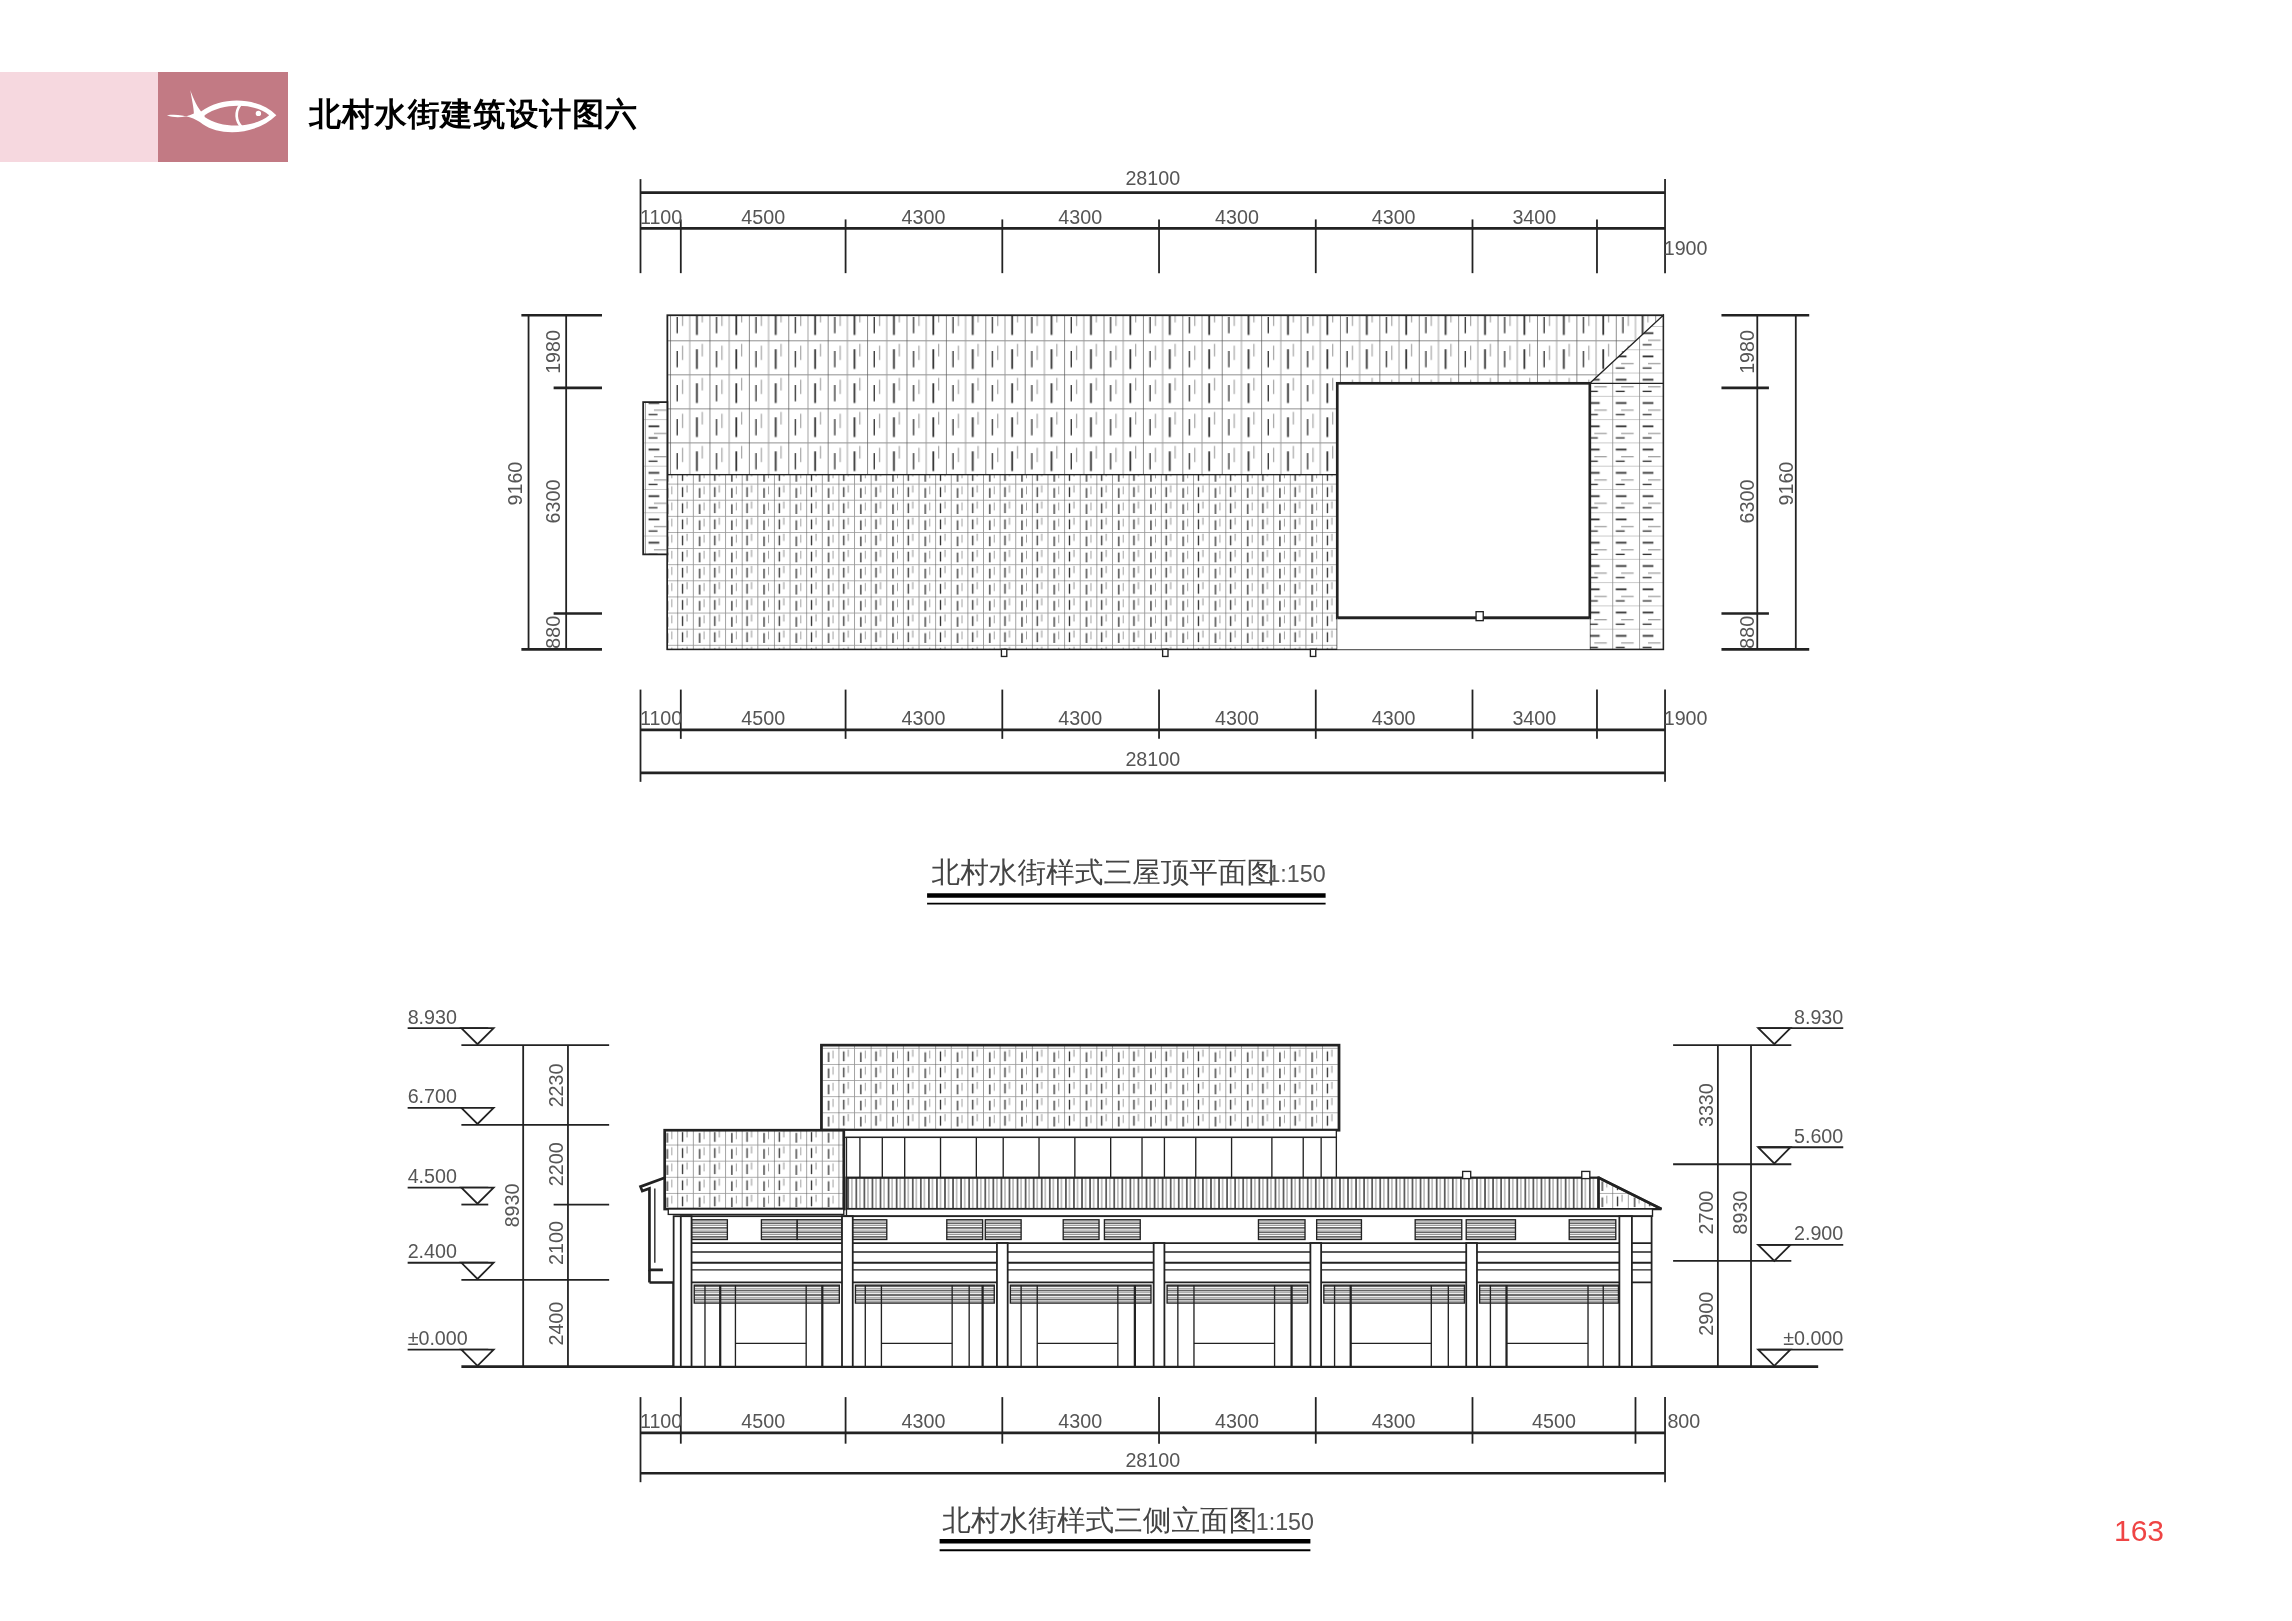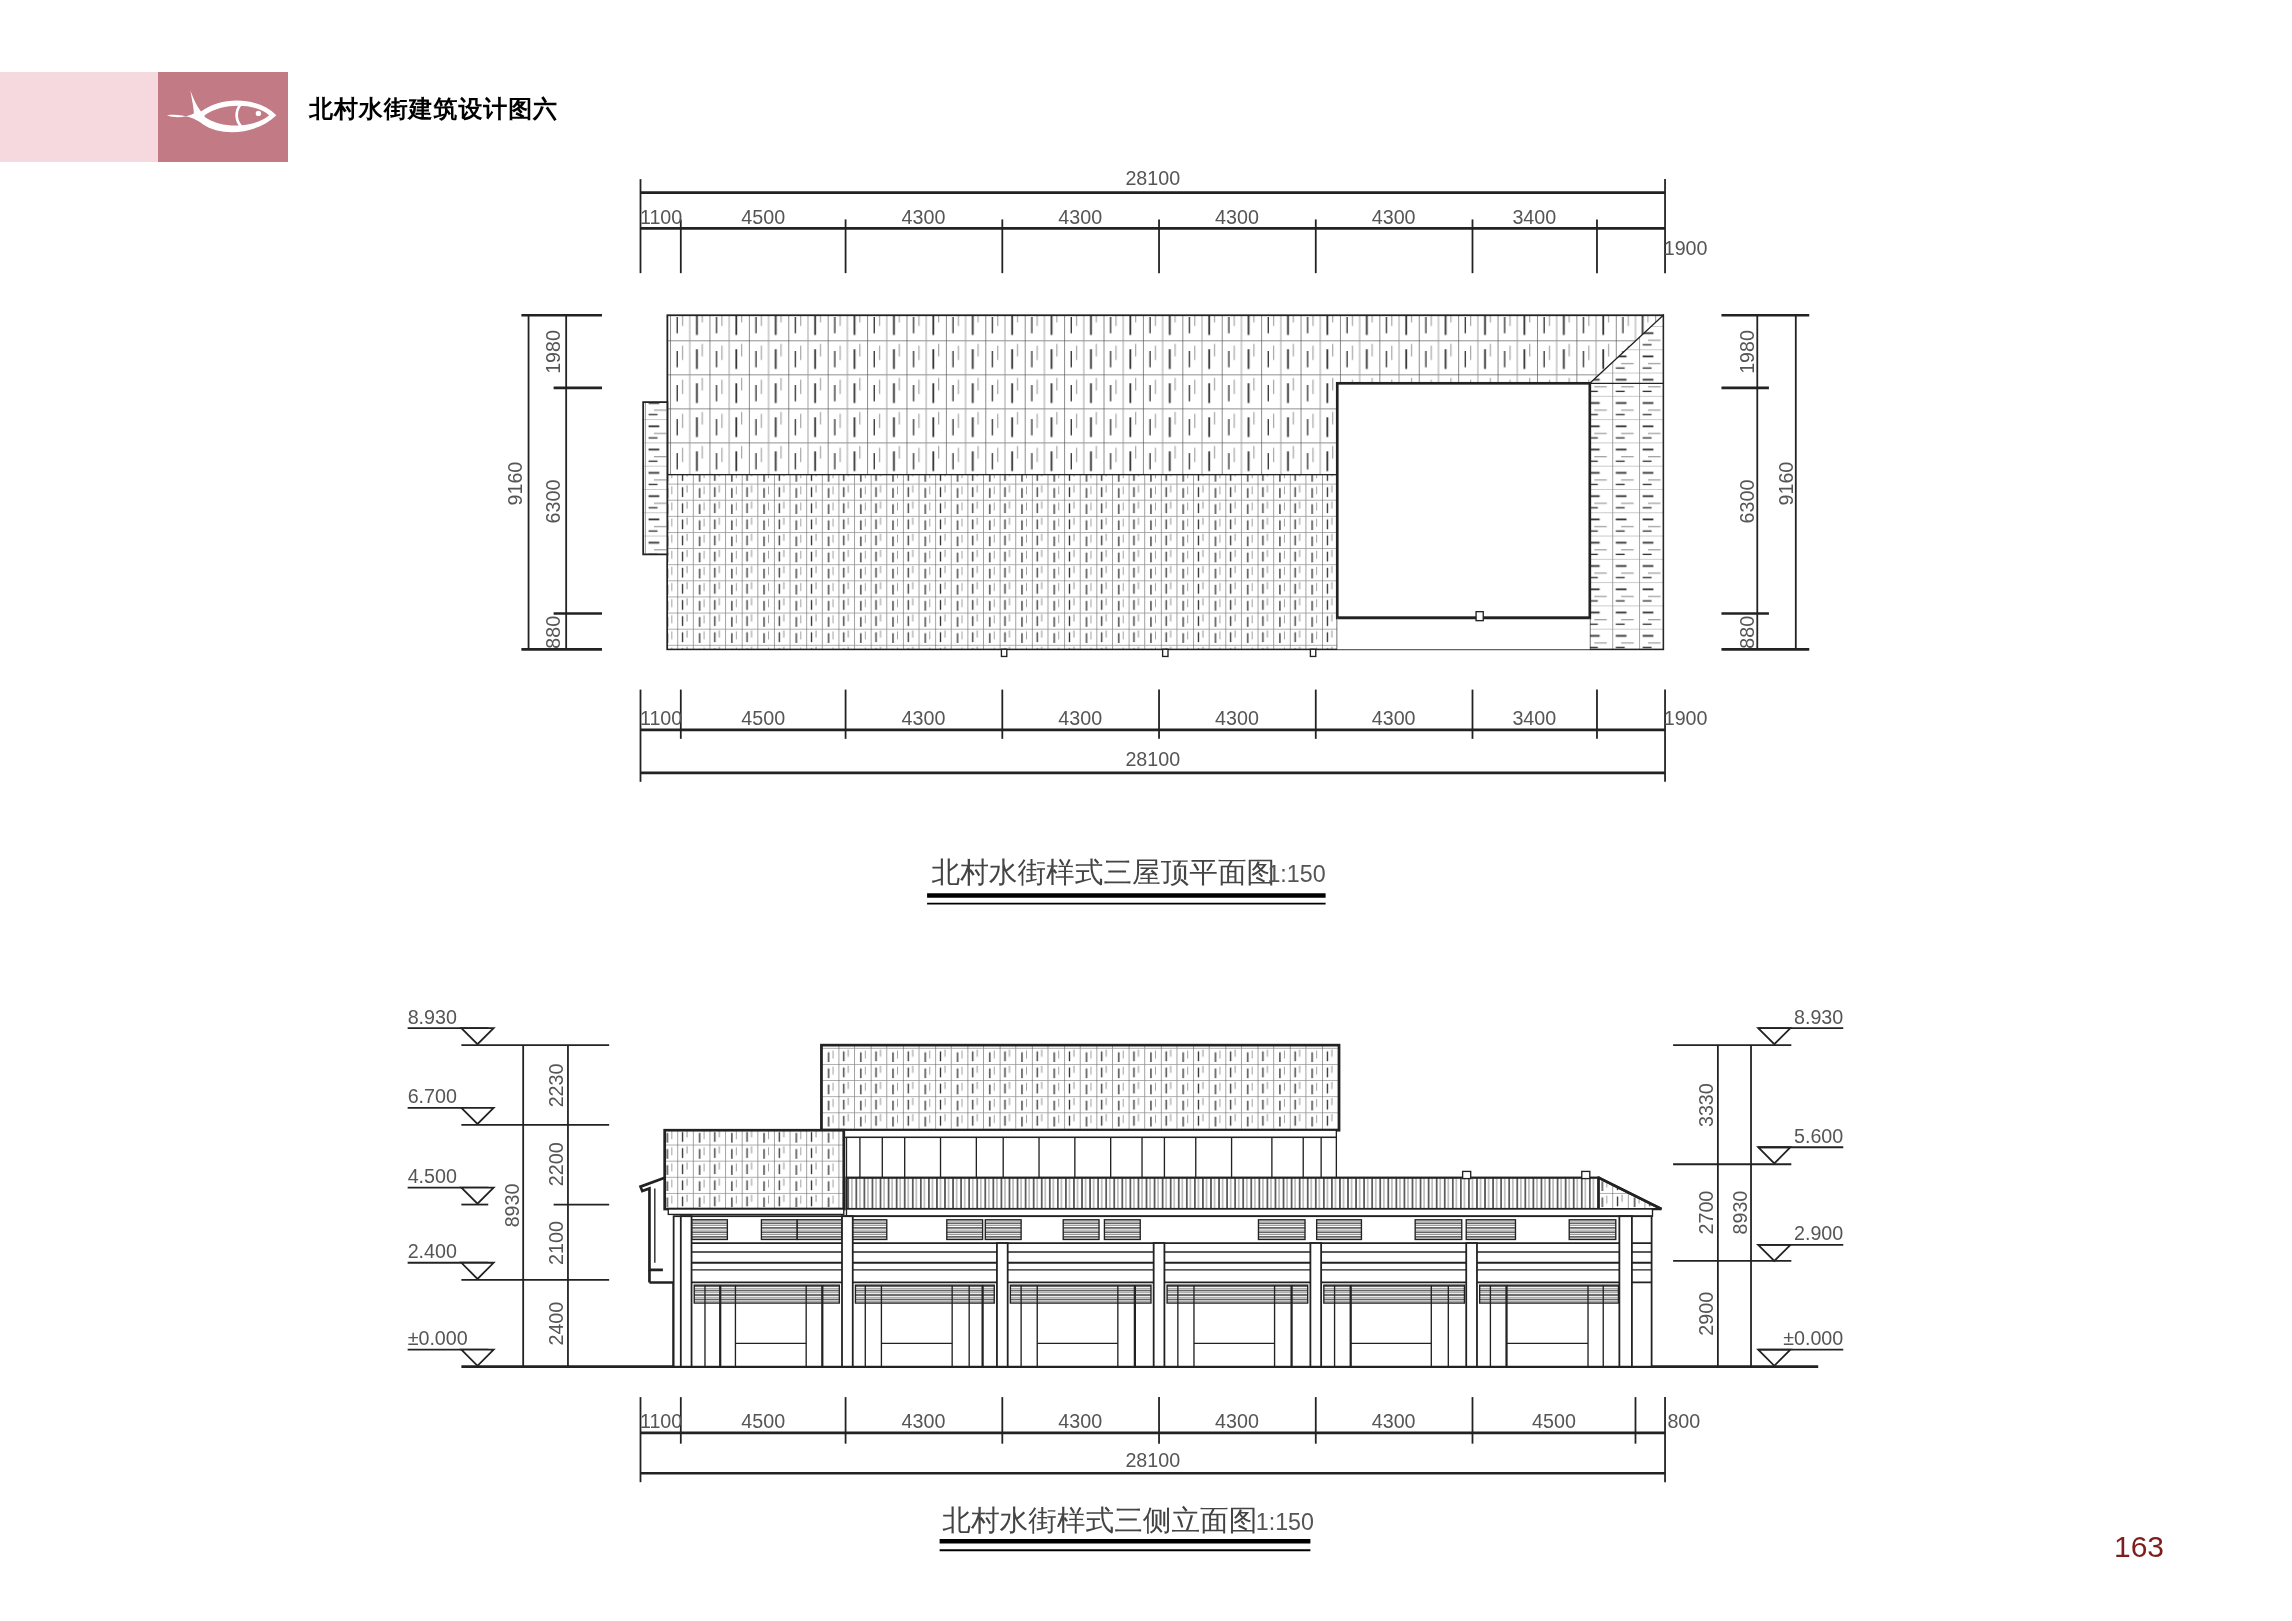--- a/index.html
+++ b/index.html
@@ -1,20 +1,20 @@
 <!DOCTYPE html>
 <html style="font-size:14.3px"><head>
 <meta charset="utf-8">
 <style>
   html, body { margin:0; padding:0; background:#ffffff; }
   body { width:2293px; height:1621px; position:relative; overflow:hidden; font-family:"DejaVu Sans", sans-serif; }
   .hdr-band { position:absolute; left:0; top:72px; width:158px; height:90px; background:#f6d8df; }
   .hdr-logo { position:absolute; left:158px; top:72px; width:130px; height:90px; background:#c27a84; }
-  .hdr-title { position:absolute; left:309px; top:93px; font-size:24px; font-weight:bold; color:#000; font-family:"DejaVu Sans", sans-serif; letter-spacing:0.9px; }
-  .page-no { position:absolute; left:2114px; top:1514px; font-size:30px; color:#7f1d1d; font-family:"Liberation Sans", sans-serif;margin-top:16px; }
+  .hdr-title { position:absolute; left:309px; top:93px; font-size:32px; font-weight:bold; color:#000; font-family:"DejaVu Sans", sans-serif; letter-spacing:0.9px; }
+  .page-no { position:absolute; left:2114px; top:1514px; font-size:30px; color:#ef4444; font-family:"Liberation Sans", sans-serif; }
   svg.draw { position:absolute; left:0; top:0; }
   .dim { font-family:"Liberation Sans", sans-serif; font-size:22px; fill:#555; }
   .lvl { font-family:"Liberation Sans", sans-serif; font-size:22px; fill:#555; }
   .cap { font-family:"DejaVu Sans", sans-serif; font-size:32px; fill:#444; }
   .scale { font-family:"Liberation Sans", sans-serif; font-size:26px; fill:#555; }
 </style>
 </head>
 <body>
 
 <div class="hdr-band"></div>

